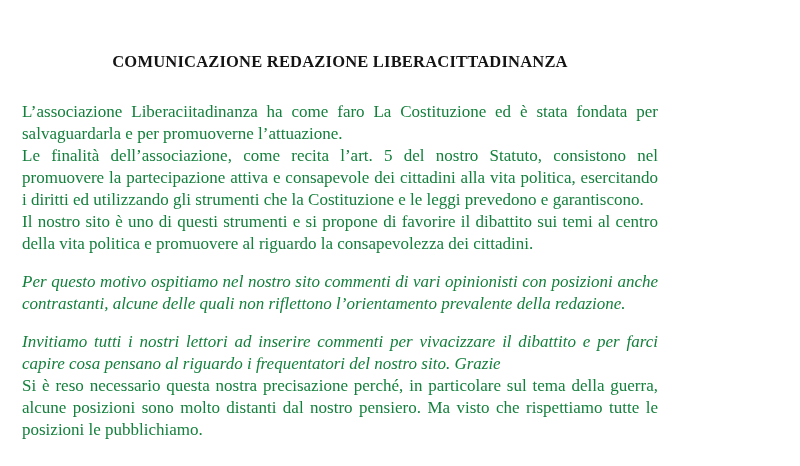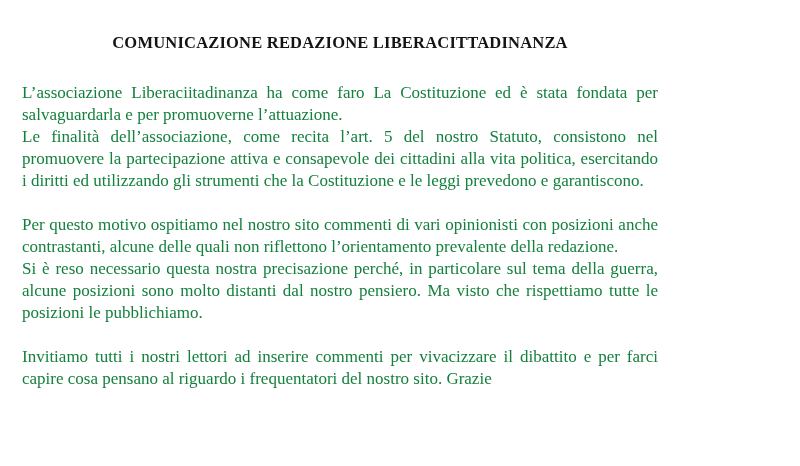--- a/index.html
+++ b/index.html
@@ -8,52 +8,54 @@
     background: #ffffff;
   }
   .page {
     position: relative;
     width: 680px;
     height: 466px;
     box-sizing: border-box;
     background: #ffffff;
     color: #1c1c1c;
     font-family: "Liberation Serif", "DejaVu Serif", serif;
-    padding: 33px 22px 0 22px;
+    padding: 52px 22px 0 22px;
     overflow: hidden;
   }
   .doc-title {
     margin: 0 0 29px 0;
     font-size: 16.5px;
     line-height: 20px;
     font-weight: bold;
     text-align: center;
     letter-spacing: 0.2px;
     color: #141414;
   }
   .para {
     margin: 0;
     font-size: 17px;
     line-height: 22px;
     text-align: justify;
     color: #15803d;
   }
   .para.gap-before {
-    margin-top: 22px;
+    margin-top: 16px;
+    font-style: italic;
   }
 </style>
 </head>
 <body>
 
 <div class="page">
   <h1 class="doc-title">COMUNICAZIONE REDAZIONE LIBERACITTADINANZA</h1>
 
   <p class="para">L’associazione Liberaciitadinanza ha come faro La Costituzione ed è stata fondata per salvaguardarla e per promuoverne l’attuazione.</p>
 
   <p class="para">Le finalità dell’associazione, come recita l’art. 5 del nostro Statuto, consistono nel promuovere la partecipazione attiva e consapevole dei cittadini alla vita politica, esercitando i diritti ed utilizzando gli strumenti che la Costituzione e le leggi prevedono e garantiscono.</p>
 
+  <p class="para">Il nostro sito è uno di questi strumenti e si propone di favorire il dibattito sui temi al centro della  vita politica e promuovere al riguardo la consapevolezza dei cittadini.</p>
 
   <p class="para gap-before">Per questo motivo ospitiamo nel nostro sito commenti di vari opinionisti con posizioni anche contrastanti, alcune delle quali  non riflettono l’orientamento prevalente della redazione.</p>
 
+  <p class="para gap-before">Invitiamo tutti i nostri lettori ad inserire commenti per vivacizzare il dibattito e per farci capire cosa pensano al riguardo i frequentatori del nostro sito. Grazie</p>
+
   <p class="para">Si è reso necessario questa nostra precisazione perché, in particolare sul tema della guerra, alcune posizioni sono  molto distanti dal nostro pensiero. Ma visto che rispettiamo tutte le posizioni le pubblichiamo.</p>
-
-  <p class="para gap-before">Invitiamo tutti i nostri lettori ad inserire commenti per vivacizzare il dibattito e per farci capire cosa pensano al riguardo i frequentatori del nostro sito. Grazie</p>
 </div>
 
 </body></html>

